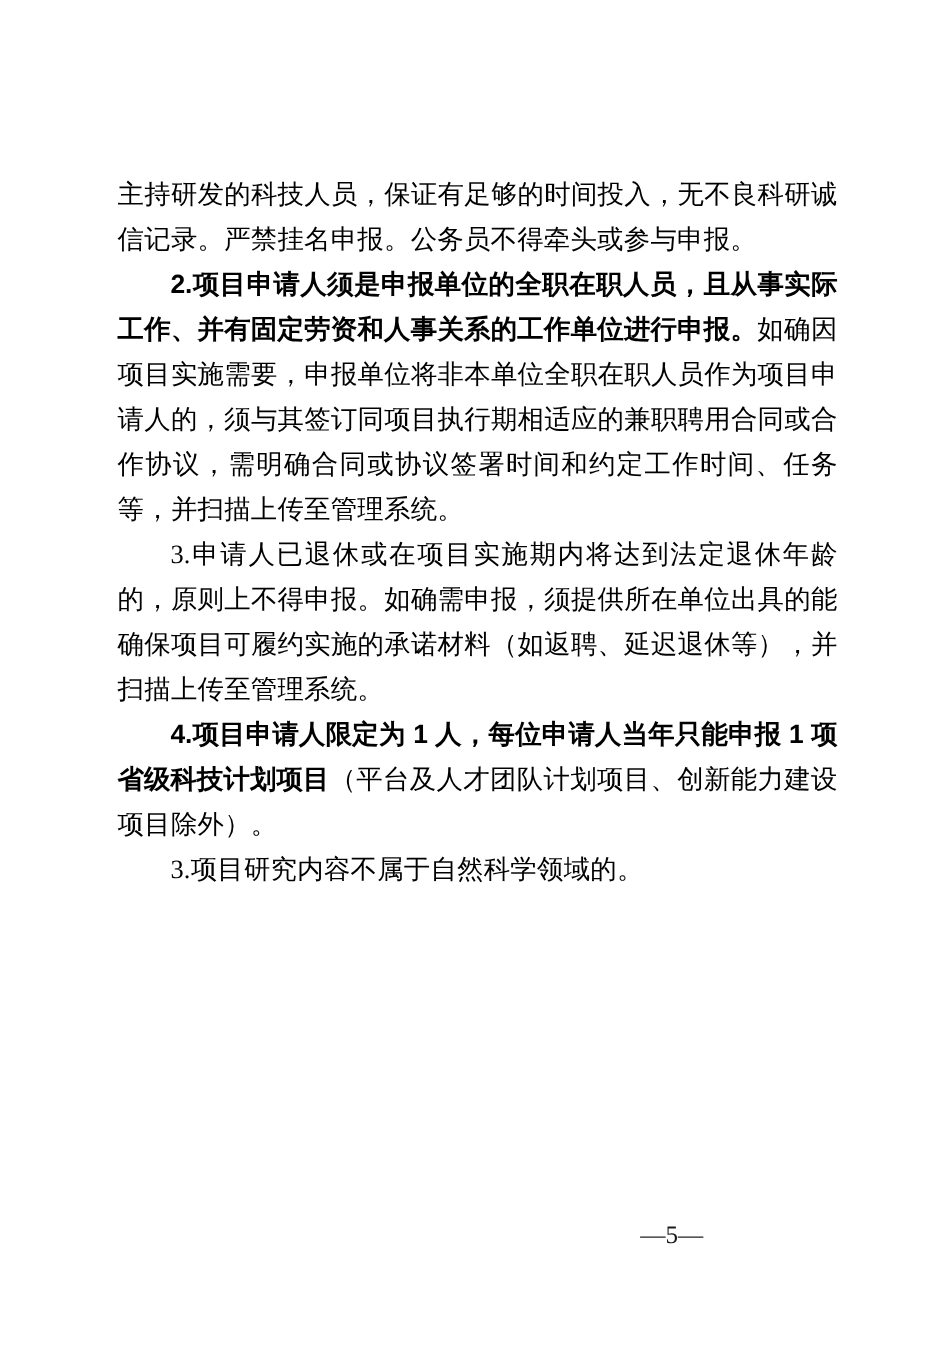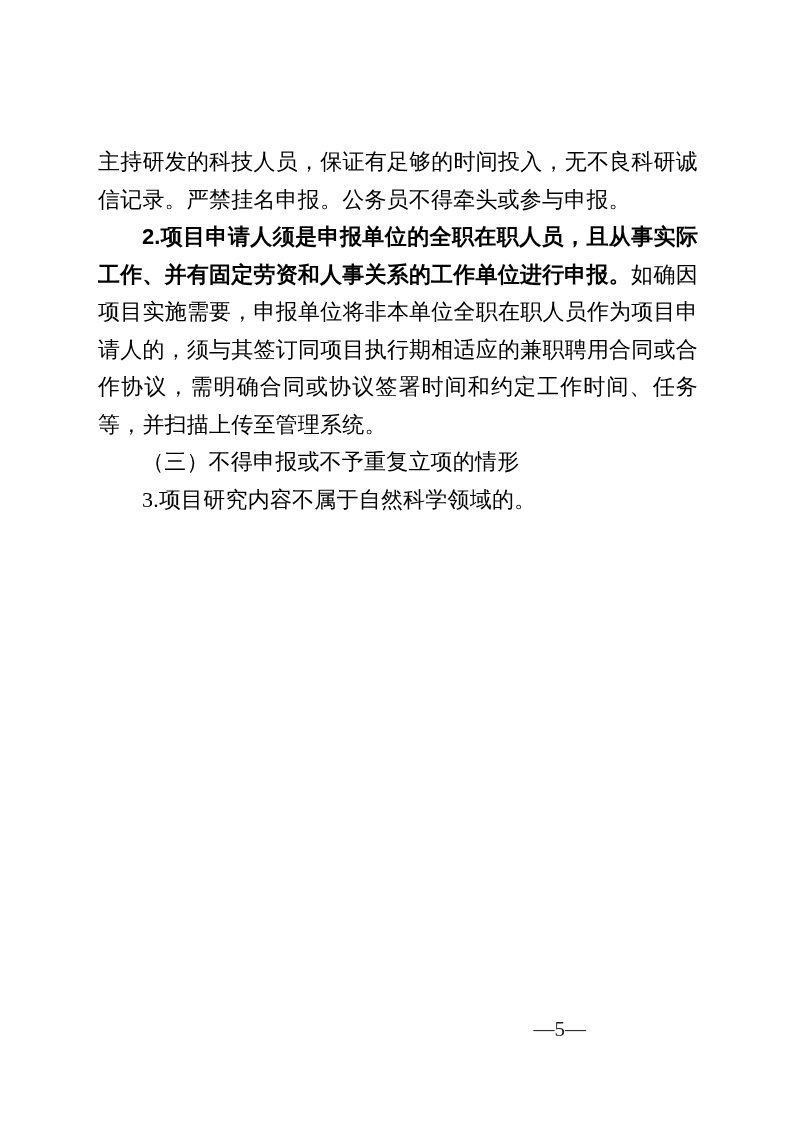--- a/index.html
+++ b/index.html
@@ -56,24 +56,25 @@
 </head>
 <body>
 
 <div class="page">
   <div class="content">
 
     <p><span>主持研发的科技人员，保证有足够的时间投入，无不良科研诚信记录。严禁挂名申报。公务员不得牵头或参与申报。</span></p>
 
     <p class="indent"><span class="bold-lead">2.项目申请人须是申报单位的全职在职人员，且从事实际工作、并有固定劳资和人事关系的工作单位进行申报。</span><span>如确因项目实施需要，申报单位将非本单位全职在职人员作为项目申请人的，须与其签订同项目执行期相适应的兼职聘用合同或合作协议，需明确合同或协议签署时间和约定工作时间、任务等，并扫描上传至管理系统。</span></p>
 
+    <p class="indent"><span>3.申请人已退休或在项目实施期内将达到法定退休年龄的，原则上不得申报。如确需申报，须提供所在单位出具的能确保项目可履约实施的承诺材料（如返聘、延迟退休等），并扫描上传至管理系统。</span></p>
+
+    <p class="indent"><span class="bold-lead">4.项目申请人限定为 1 人，每位申请人当年只能申报 1 项省级科技计划项目</span><span>（平台及人才团队计划项目、创新能力建设项目除外）。</span></p>
 
 
 
-
-    <p class="indent section-heading"><span>（三）不得申报或不予重复立项的情形</span></p>
 
     <p class="indent"><span>3.项目研究内容不属于自然科学领域的。</span></p>
 
   </div>
 
   <div class="page-number">—5—</div>
 </div>
 
 </body></html>

